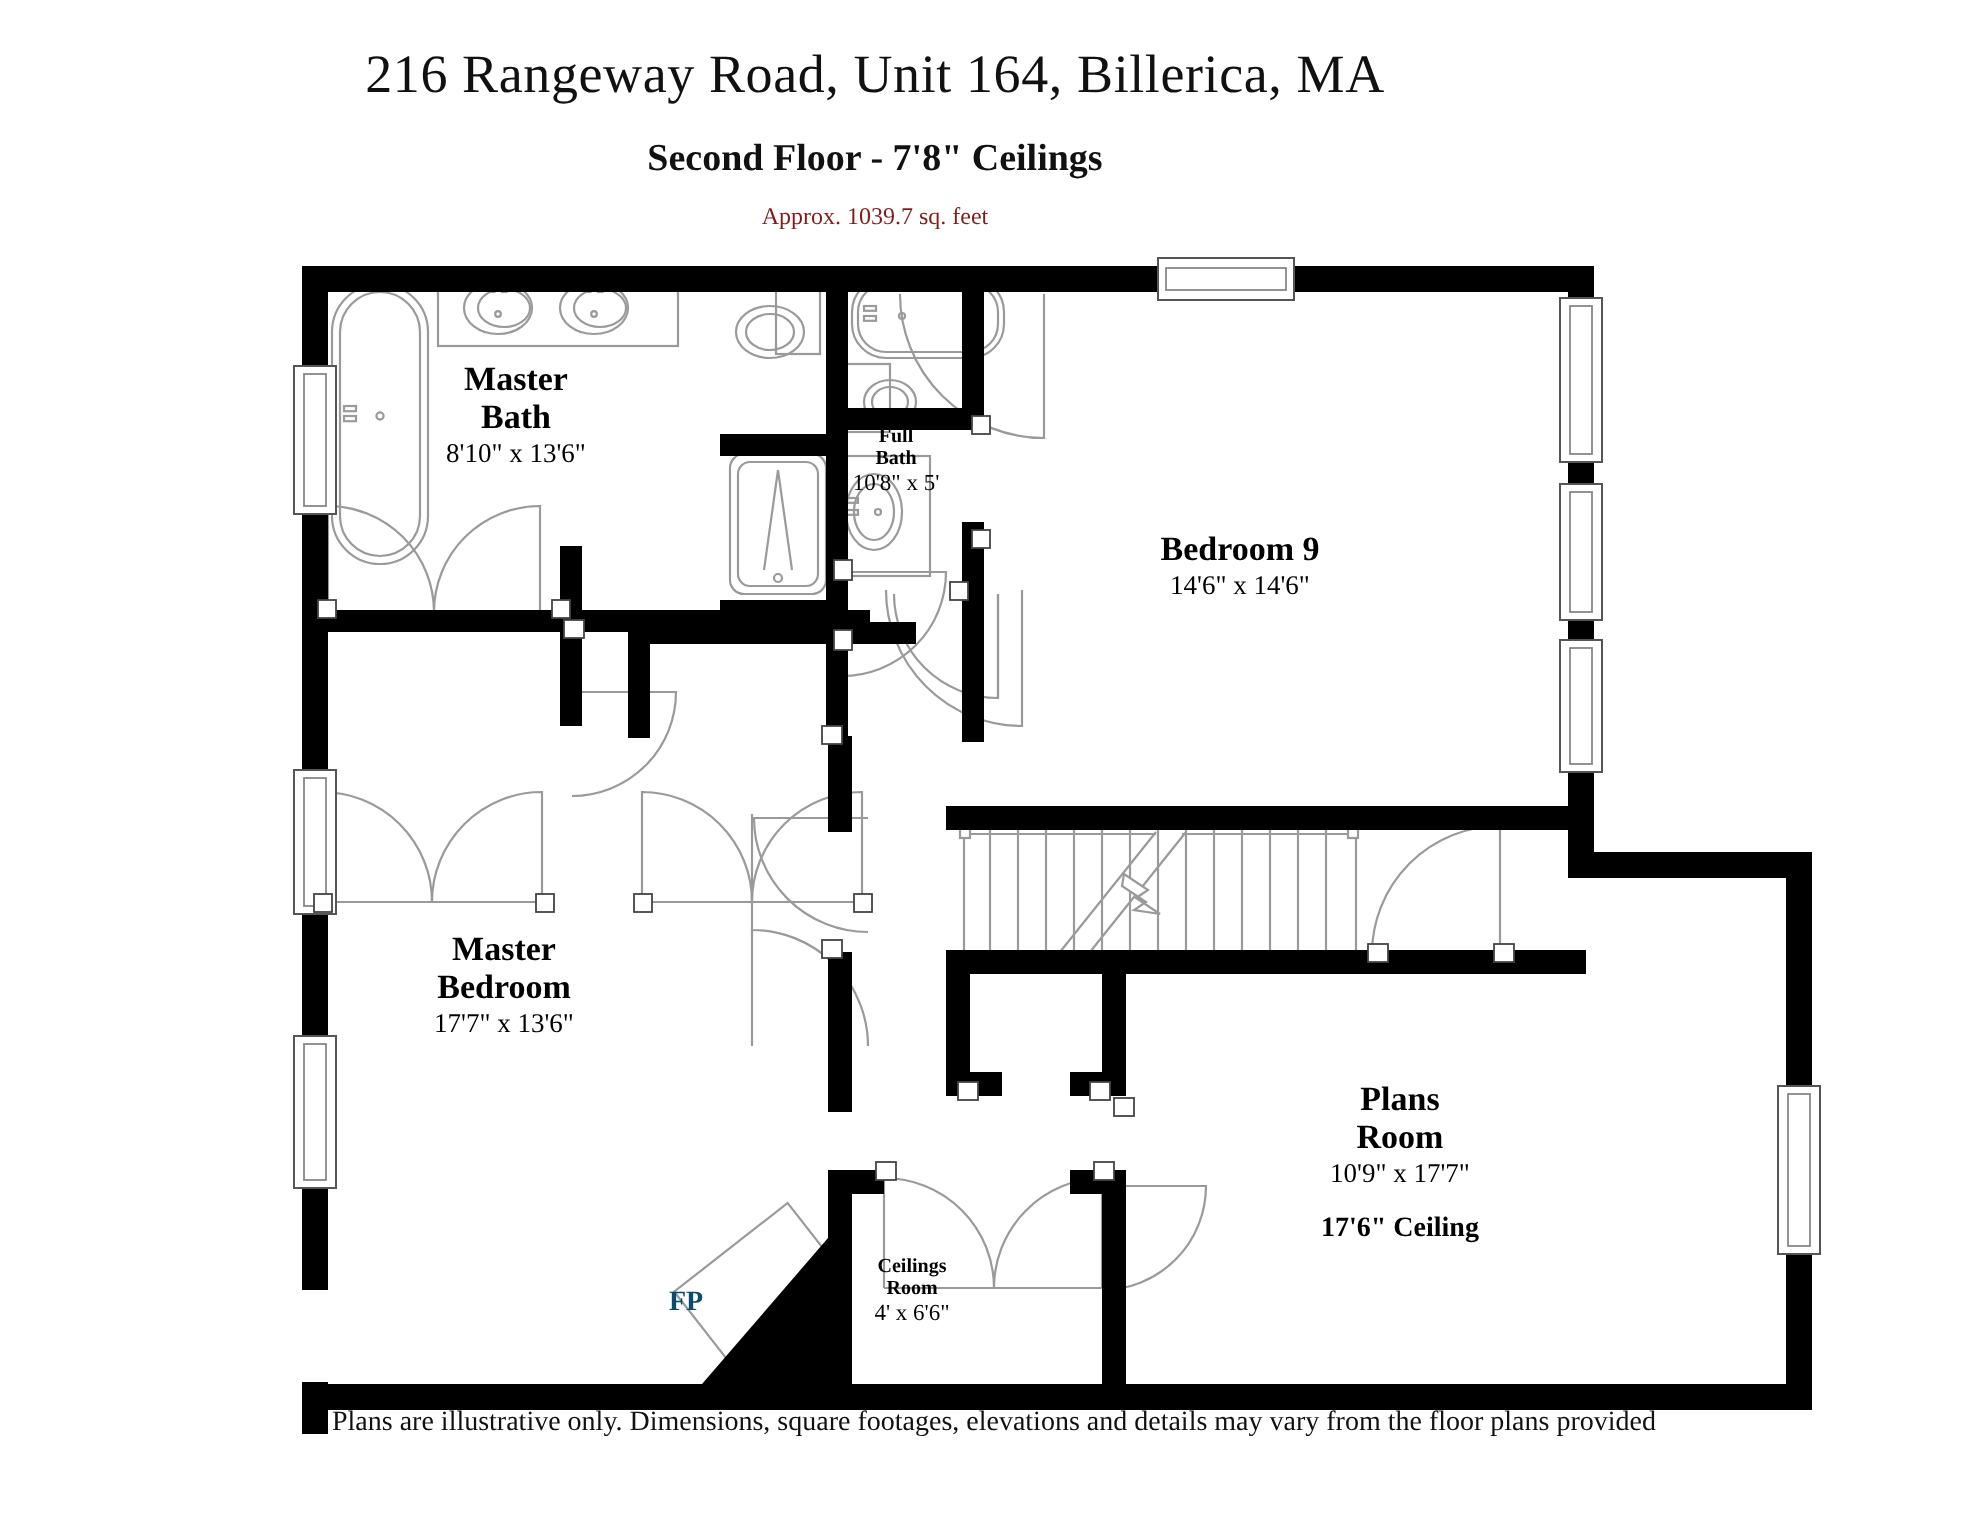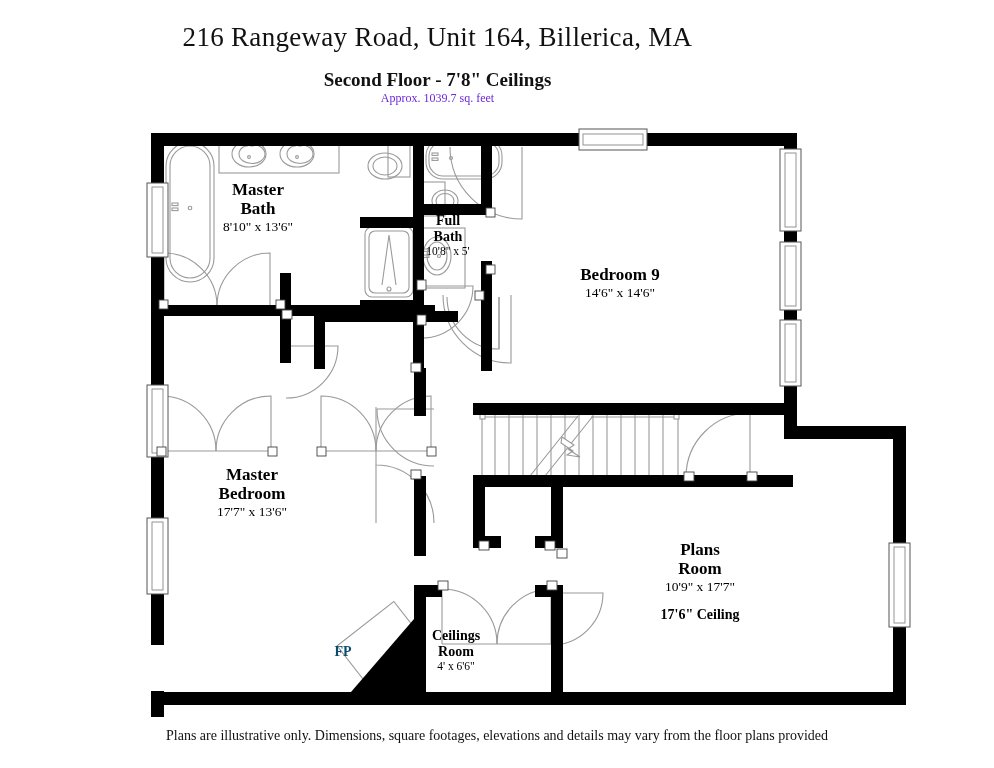--- a/index.html
+++ b/index.html
@@ -38,32 +38,32 @@
     color: #111;
   }
   #subtitle {
     margin-top: 16px;
     font-family: "Liberation Serif", serif;
     font-size: 19px;
     font-weight: 700;
     color: #111;
   }
   #approx {
-    margin-top: 0;
+    margin-top: 10px;
     font-family: "Liberation Serif", serif;
     font-size: 12px;
     font-weight: 400;
-    color: #6d28d9;
+    color: #7f1d1d;
   }
 
   
   #footer {
     position: absolute;
     left: 0;
-    top: 728px;
+    top: 704px;
     width: 994px;
     text-align: center;
     font-family: "Liberation Serif", serif;
     font-size: 14px;
     color: #111;
   }
 
   
   #plan-wrap {
     position: absolute;
@@ -88,21 +88,21 @@
     font-weight: 700;
     font-size: 17px;
     display: block;
   }
   .room-label .rdim {
     font-weight: 400;
     font-size: 13.5px;
     display: block;
     margin-top: 1px;
   }
-  .room-label.small .rname { font-size: 14px; }
+  .room-label.small .rname { font-size: 10px; }
   .room-label.small .rdim { font-size: 11.5px; }
   .room-label .rceil {
     display: block;
     font-weight: 700;
     font-size: 14px;
     margin-top: 13px;
   }
   .fp-label {
     position: absolute;
     font-family: "Liberation Serif", serif;

